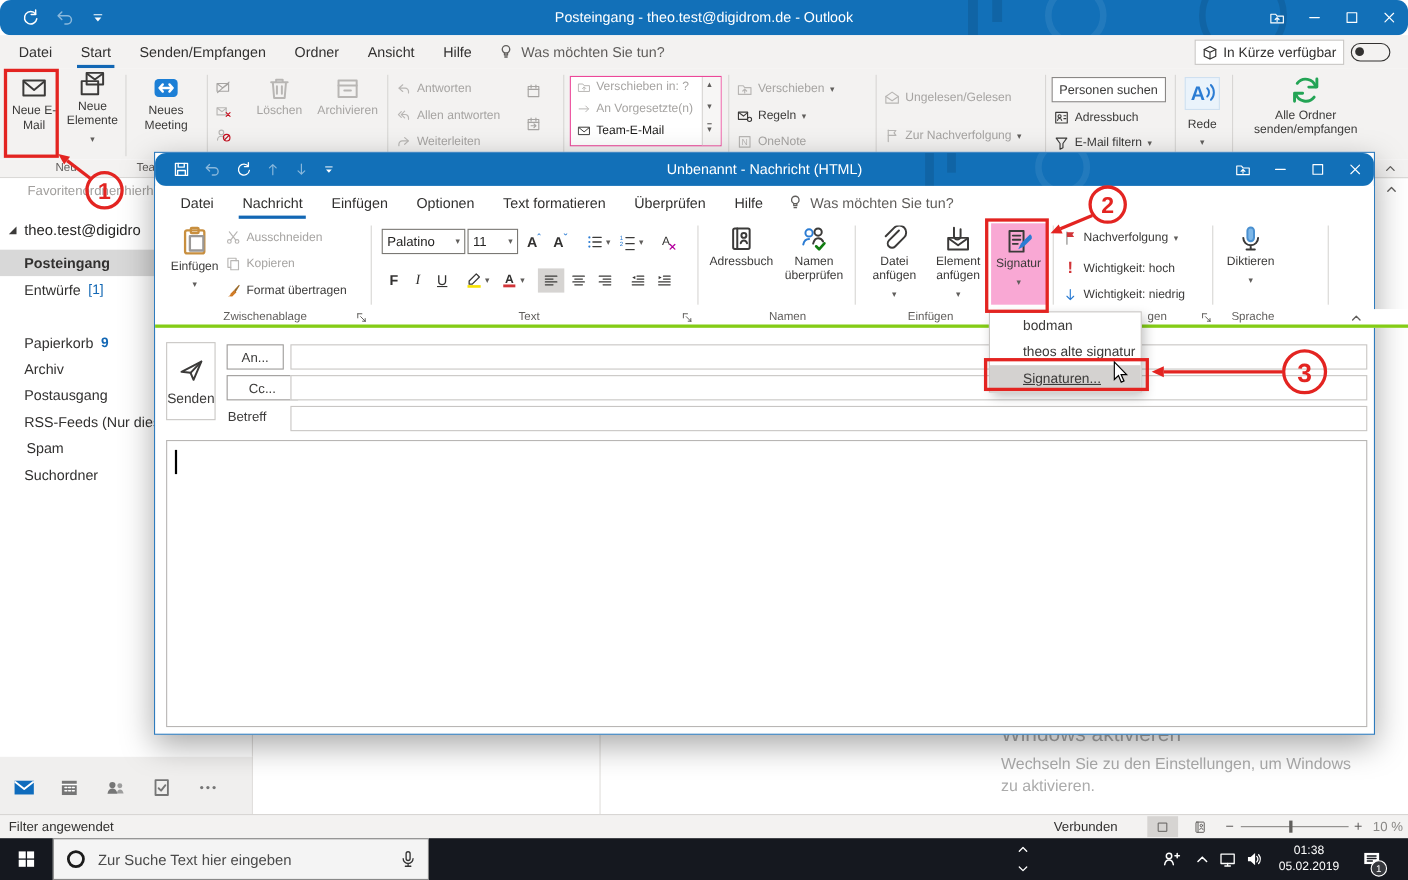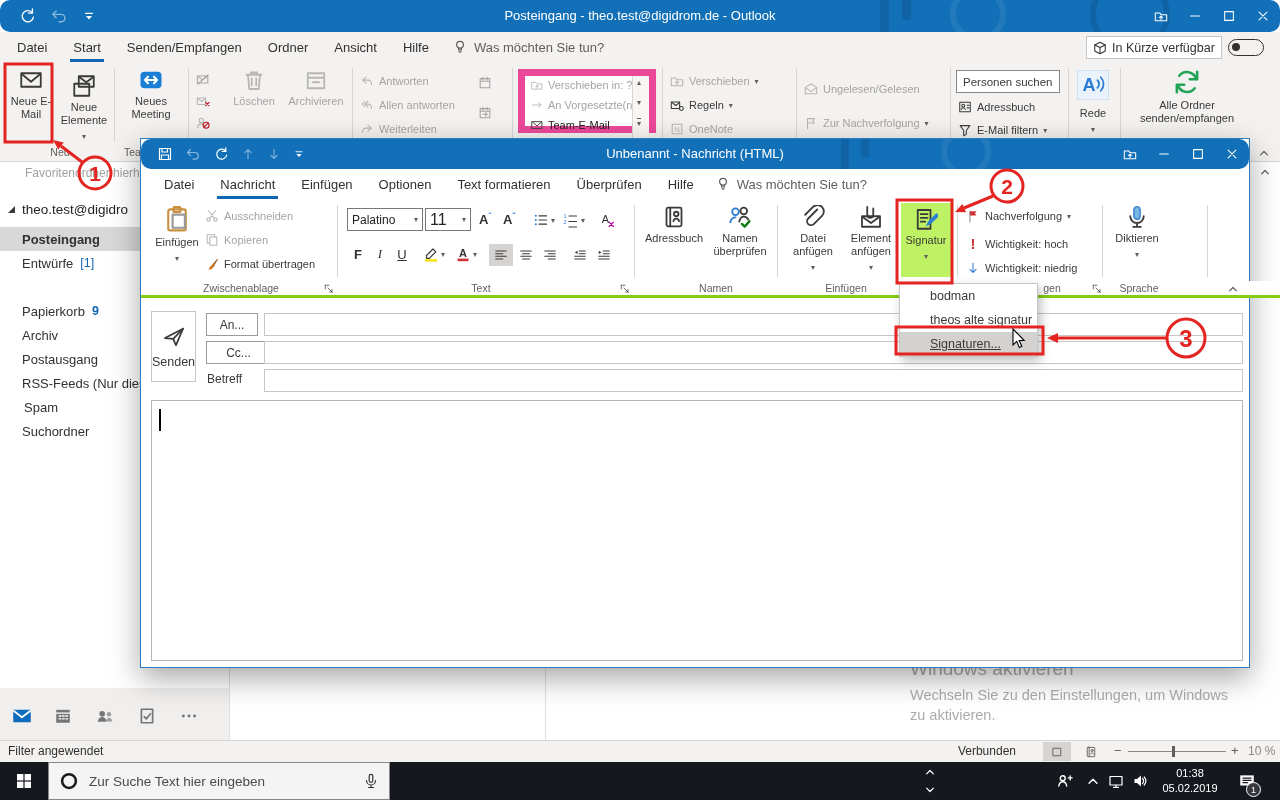--- a/index.html
+++ b/index.html
@@ -28,21 +28,21 @@
   .dis .ic{color:#b8b6b4;}
   .car{font-size:8px;color:#605e5c;}
   .vsep{position:absolute;width:1px;background:#d8d6d4;}
   .glbl{position:absolute;font-size:10.5px;color:#605e5c;text-align:center;white-space:nowrap;}
   
   .fold{position:absolute;left:0;width:230px;height:24px;display:flex;align-items:center;padding-left:22px;font-size:13px;color:#323130;white-space:nowrap;overflow:hidden;}
   .fold.sel{background:#d8d8d8;font-weight:bold;}
   .cnt{color:#1267b4;margin-left:7px;font-size:12.5px;}
   
   #cw{position:absolute;left:140px;top:138px;width:1110px;height:530px;background:#fff;border:1px solid #2e7bbd;box-shadow:0 10px 28px rgba(0,0,0,.35);z-index:10;}
-  .inbox{border:7px solid #ec4899;background:#fff;}
+  .inbox{border:1px solid #ec4899;background:#fff;}
   .fbtn{position:absolute;border:1px solid #9d9b99;background:#fff;font-size:12px;color:#3b3a39;display:flex;align-items:center;justify-content:center;}
   .ffld{position:absolute;border:1px solid #c8c6c4;background:#fff;}
   .menu-item{height:24px;display:flex;align-items:center;padding-left:30px;font-size:12.5px;color:#3b3a39;}
   
   .stxt{font-size:12px;color:#323130;}
   .tray{color:#fff;font-size:11px;}
   .fgrow{font-size:13px;color:#323130;font-weight:bold;}
   .fgrow sup{color:#2b7cd3;font-size:9px;}
   .fmt{display:flex;align-items:center;justify-content:center;width:22px;height:22px;font-size:13px;color:#323130;}
   .ann{stroke:#e32421;fill:none;stroke-width:3;}
@@ -144,21 +144,21 @@
   <div class="abs" style="left:0;top:62px;width:1280px;height:83px;background:#f3f2f1;">
     <div class="rbL" style="left:8px;top:6px;width:46px;">
       <span class="ic s24" style="color:#3b3a39;">
           <svg viewBox="0 0 16 16" fill="none" stroke="currentColor" stroke-width="1.2" stroke-linecap="round" stroke-linejoin="round">
             <rect x="1.5" y="3.5" width="13" height="9"></rect>
             <path d="M2 4.2 8 9.2 14 4.2"></path>
           </svg>
         </span>
       <span>Neue E-Mail</span>
     </div>
-    <div class="rbL" style="left:58px;top:12px;width:52px;text-align:center;">
+    <div class="rbL" style="left:58px;top:2px;width:52px;text-align:center;">
       <span class="ic s24" style="color:#3b3a39;">
           <svg viewBox="0 0 16 16" fill="none" stroke="currentColor" stroke-width="1.2" stroke-linecap="round" stroke-linejoin="round">
             <rect x="4.5" y="1.5" width="10" height="7"></rect>
             <path d="M5 2.2 9.5 5.5 14 2.2"></path>
             <rect x="1.5" y="6.5" width="10" height="8"></rect>
           </svg>
         </span>
       <span>Neue Elemente</span>
         <span class="car">▾</span>
     </div>
@@ -629,21 +629,21 @@
           </span>
           <span>Format übertragen</span>
       </div>
       <div class="vsep" style="left:196px;top:6px;height:72px;"></div>
 
       <div class="abs flex" style="left:206px;top:9px;width:76px;height:23px;border:1px solid #7a7874;background:#fff;padding:0 4px;justify-content:space-between;">
         <span style="font-size:12px;color:#252423;">Palatino</span>
           <span class="car">▾</span>
       </div>
       <div class="abs flex" style="left:284px;top:9px;width:46px;height:23px;border:1px solid #7a7874;background:#fff;padding:0 4px;justify-content:space-between;">
-        <span style="font-size:16px;color:#252423;">11</span>
+        <span style="font-size:12px;color:#252423;">11</span>
           <span class="car">▾</span>
       </div>
       <span class="abs fgrow" style="left:338px;top:12px;">A<sup>ˆ</sup></span>
       <span class="abs fgrow" style="left:362px;top:12px;">A<sup>ˇ</sup></span>
       <span class="ic s16 abs" style="left:392px;top:13px;color:#3b3a39;">
           <svg viewBox="0 0 16 16" fill="none" stroke="currentColor" stroke-width="1.2" stroke-linecap="round" stroke-linejoin="round">
             <circle cx="2.8" cy="3.8" r="1" fill="#2b7cd3" stroke="none"></circle>
             <circle cx="2.8" cy="8" r="1" fill="#2b7cd3" stroke="none"></circle>
             <circle cx="2.8" cy="12.2" r="1" fill="#2b7cd3" stroke="none"></circle>
             <path d="M6 3.8h7.5M6 8h7.5M6 12.2h7.5"></path>
@@ -749,21 +749,21 @@
         <span class="ic s24" style="color:#3b3a39;">
             <svg viewBox="0 0 16 16" fill="none" stroke="currentColor" stroke-width="1.2" stroke-linecap="round" stroke-linejoin="round">
               <path d="M5.5 1.3v5.2a2 2 0 0 0 4 0V2.3"></path>
               <rect x="2" y="7.5" width="12" height="7"></rect>
               <path d="M2.5 8l5.5 4 5.5-4"></path>
             </svg>
           </span>
         <span>Element anfügen</span>
           <span class="car">▾</span>
       </div>
-      <div class="rbL" style="left:760px;top:4px;width:50px;height:74px;background:#bef264;padding-top:4px;">
+      <div class="rbL" style="left:760px;top:4px;width:50px;height:74px;background:#f9a8d4;padding-top:4px;">
         <span class="ic s24">
             <svg viewBox="0 0 16 16" fill="none" stroke="currentColor" stroke-width="1.2" stroke-linecap="round" stroke-linejoin="round">
               <rect x="2.5" y="2" width="8.5" height="12.5"></rect>
               <path d="M4.5 4.8h4.5M4.5 7.3h4.5M4.5 9.8h3"></path>
               <path d="M15 4 9.4 9.6l-1.6 3.4 3.4-1.6L16.8 5.8z" fill="#2b7cd3" stroke="none"></path>
             </svg>
           </span>
         <span>Signatur</span>
           <span class="car">▾</span>
       </div>

